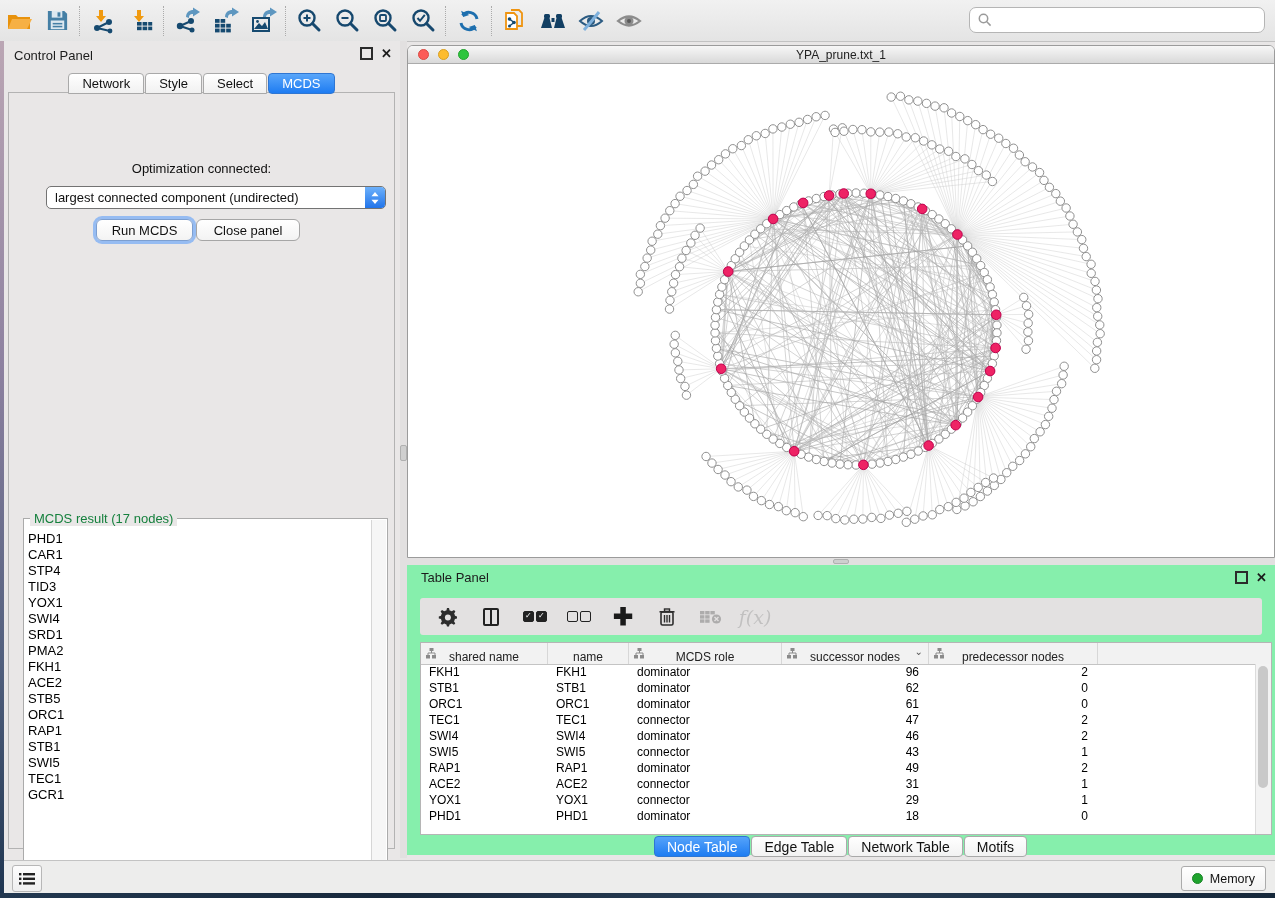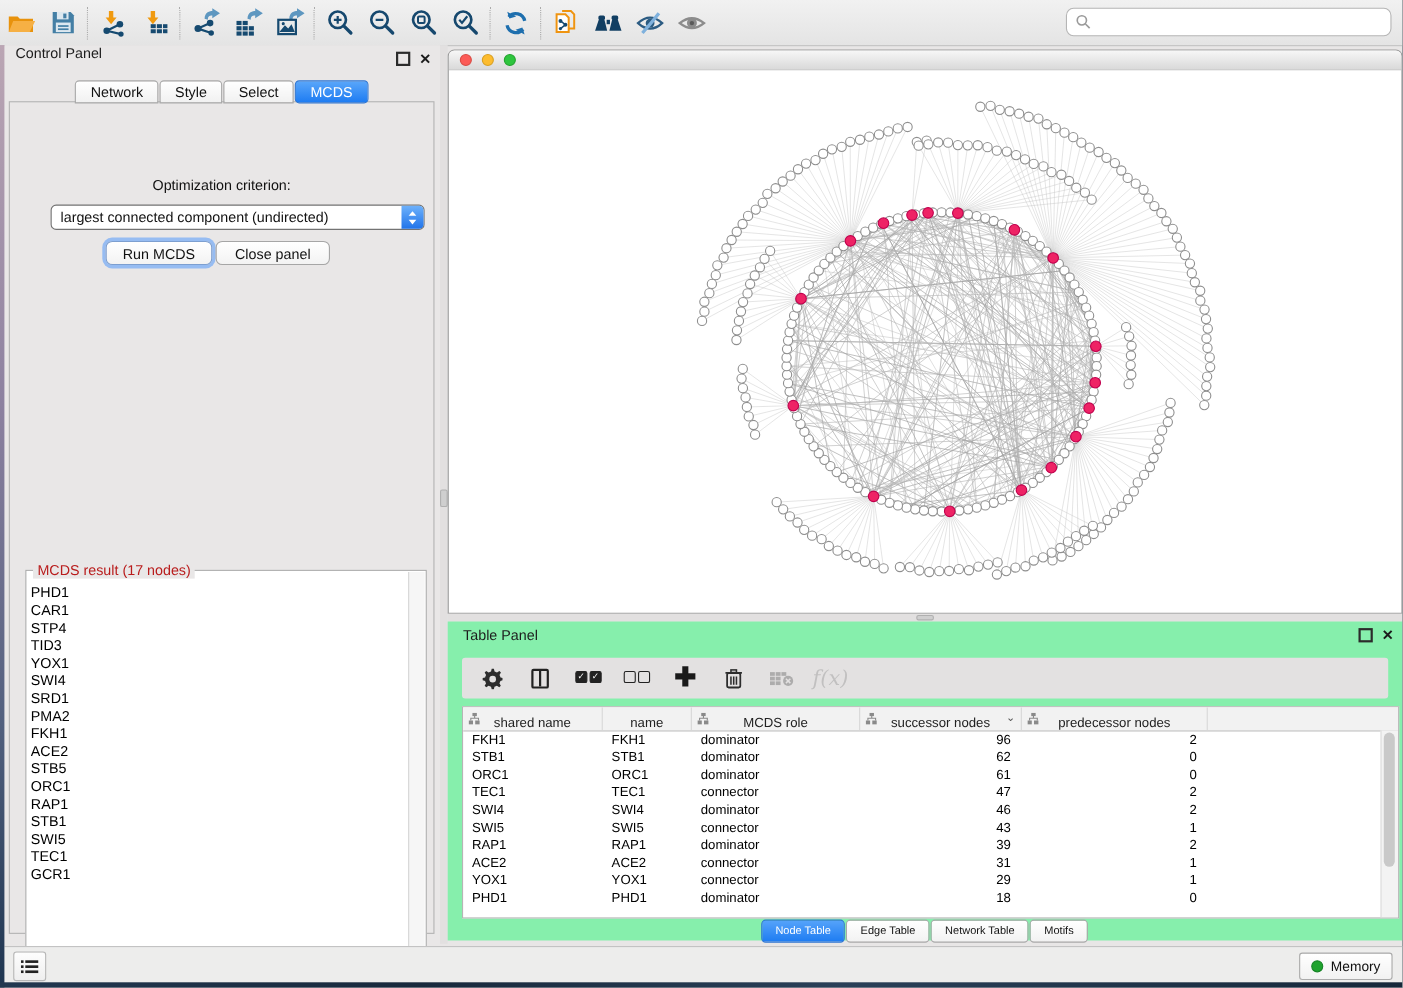--- a/index.html
+++ b/index.html
@@ -17,21 +17,21 @@
   .search-wrap input{border:none;outline:none;flex:1;font-size:13px;font-family:"Liberation Sans",sans-serif;background:transparent;margin-left:6px;}
 
   
   .desktop-left{position:absolute;left:0;top:41px;width:4px;height:857px;
     background:linear-gradient(180deg,#bba6b4 0%,#8d81a0 38%,#52607e 72%,#1e3550 100%);}
   .desktop-bottom{position:absolute;left:0;top:893px;width:1275px;height:5px;
     background:linear-gradient(90deg,#223850,#18293c 30%,#2a4058 60%,#16283a);}
 
   
   .control-panel{position:absolute;left:4px;top:41px;width:396px;height:819px;background:#e9e7e7;}
-  .panel-titlebar{position:absolute;left:0;top:0;right:0;height:28px;display:flex;align-items:flex-start;}
+  .panel-titlebar{position:absolute;left:0;top:0;right:0;height:28px;display:flex;align-items:center;}
   .panel-title{font-size:13px;color:#1c1c1c;margin-left:10px;}
   .panel-tb-icons{position:absolute;right:8px;top:6px;display:flex;gap:8px;align-items:center;}
   .float-ic{width:9px;height:9px;border:2px solid #2b2b2b;display:inline-block;}
   .close-ic{font-size:13px;font-weight:bold;color:#1b1b1b;line-height:11px;}
   .cp-tabs{position:absolute;left:0;top:32px;width:100%;height:21px;display:flex;justify-content:center;gap:0;z-index:3;}
   .cp-tab{height:19px;padding:0 13px;display:flex;align-items:center;font-size:13px;color:#111;
     background:linear-gradient(180deg,#ffffff,#f1f1f1);border:1px solid #a9a9a9;margin-right:1px;border-radius:4px 4px 0 0;}
   .cp-tab.active{background:linear-gradient(180deg,#59a6fa,#1e7cf2);color:#fff;border-color:#2f76d2;border-radius:4px;}
   .cp-content{position:absolute;left:4px;top:51px;width:387px;height:757px;border:1px solid #b3b3b3;box-sizing:border-box;background:#e9e7e7;}
   .opt-label{position:absolute;left:0;top:68px;width:100%;text-align:center;font-size:13px;color:#111;}
@@ -39,21 +39,21 @@
     border-radius:5px;display:flex;align-items:center;box-sizing:border-box;}
   .dropdown .dd-value{flex:1;font-size:13px;color:#111;padding-left:8px;white-space:nowrap;overflow:hidden;}
   .dd-stepper{width:20px;height:21px;border-radius:0 4px 4px 0;background:linear-gradient(180deg,#6db1fb,#2174ea);
     display:flex;flex-direction:column;align-items:center;justify-content:center;color:#fff;}
   .dd-stepper svg{display:block;}
   .cp-btn{position:absolute;height:22px;background:linear-gradient(180deg,#ffffff,#f3f3f3);border:1px solid #a6a6a6;
     border-radius:6px;font-size:13px;color:#111;font-family:"Liberation Sans",sans-serif;}
   .run-btn{left:87px;top:126px;width:97px;box-shadow:0 0 0 3px rgba(106,164,248,.65);border-color:#7d9fd0;}
   .closep-btn{left:187px;top:126px;width:104px;}
   .mcds-group{position:absolute;left:14px;top:425px;width:365px;height:372px;border:1px solid #ababab;background:#fff;box-sizing:border-box;}
-  .mcds-legend{position:absolute;left:6px;top:-8px;background:#e9e7e7;padding:0 4px;font-size:13px;color:#b91c1c;}
+  .mcds-legend{position:absolute;left:6px;top:-8px;background:#e9e7e7;padding:0 4px;font-size:13px;color:#15803d;}
   .mcds-list{position:absolute;left:4px;top:12px;right:18px;bottom:4px;overflow:hidden;font-size:13px;color:#000;line-height:16px;}
   .mcds-scroll{position:absolute;right:1px;top:1px;width:14px;bottom:1px;background:#f6f6f6;border-left:1px solid #d6d6d6;}
 
   
   .v-splitter{position:absolute;left:400px;top:41px;width:7px;height:817px;background:#e2e0e0;}
   .v-splitter .grip{position:absolute;left:0px;top:404px;width:7px;height:16px;background:#cfcfcf;border:1px solid #b0b0b0;box-sizing:border-box;border-radius:2px;}
   .h-splitter{position:absolute;left:407px;top:558px;width:868px;height:7px;background:#e2e0e0;}
   .h-splitter .grip{position:absolute;left:426px;top:1px;width:16px;height:5px;background:#cfcfcf;border:1px solid #b0b0b0;box-sizing:border-box;border-radius:2px;}
 
   
@@ -90,21 +90,21 @@
   .nt-th .type-ic{position:absolute;left:5px;top:5px;}
   .nt-th .sort{position:absolute;right:5px;top:3px;font-size:10px;color:#555;}
   .nt-rows{position:absolute;left:0;top:21px;right:15px;bottom:0;}
   .nt-row{display:flex;height:16px;align-items:center;font-size:12px;color:#000;}
   .nt-cell{box-sizing:border-box;padding:0 8px;white-space:nowrap;overflow:hidden;}
   .nt-cell.num{text-align:right;padding-right:10px;}
   .nt-scroll{position:absolute;right:0;top:21px;width:15px;bottom:0;background:#f3f3f3;border-left:1px solid #dcdcdc;}
   .nt-thumb{position:absolute;left:2px;top:2px;width:10px;height:122px;background:#c9c9c9;border-radius:5px;}
 
   .tp-tabs{position:absolute;left:0;right:0;top:271px;height:21px;display:flex;justify-content:center;}
-  .tp-tab{height:19px;padding:0 12px;display:flex;align-items:center;font-size:10px;color:#111;
+  .tp-tab{height:19px;padding:0 12px;display:flex;align-items:center;font-size:14px;color:#111;
     background:linear-gradient(180deg,#ffffff,#f2f2f2);border:1px solid #a9a9a9;margin-right:1px;border-radius:4px;}
   .tp-tab.active{background:linear-gradient(180deg,#55a3fa,#1e7cf2);color:#fff;border-color:#2f76d2;}
 
   
   .status-bar{position:absolute;left:4px;top:860px;width:1271px;height:33px;background:#ededec;border-top:1px solid #c3c3c3;box-sizing:border-box;}
   .list-btn{position:absolute;left:8px;top:4px;width:28px;height:25px;background:linear-gradient(180deg,#fdfdfd,#efefef);
     border:1px solid #b7b7b7;border-radius:3px;display:flex;align-items:center;justify-content:center;}
   .memory-btn{position:absolute;right:9px;top:5px;height:23px;padding:0 10px;background:linear-gradient(180deg,#ffffff,#f2f2f2);
     border:1px solid #ababab;border-radius:3px;display:flex;align-items:center;gap:7px;font-size:12.5px;color:#111;font-family:"Liberation Sans",sans-serif;}
   .mem-dot{width:11px;height:11px;border-radius:50%;background:#1fa32e;border:1px solid #178526;box-sizing:border-box;}
@@ -276,21 +276,21 @@
         <span class="close-ic">✕</span>
       </span>
     </div>
     <div class="cp-tabs" id="cp-tabs">
         <div class="cp-tab">Network</div>
         <div class="cp-tab">Style</div>
         <div class="cp-tab">Select</div>
         <div class="cp-tab active">MCDS</div>
       </div>
     <div class="cp-content">
-      <div class="opt-label">Optimization criterion:</div>
+      <div class="opt-label">Optimization connected:</div>
       <div class="dropdown">
         <span class="dd-value">largest connected component (undirected)</span>
         <span class="dd-stepper">
           <svg width="10" height="14" viewBox="0 0 10 14">
               <path d="M5 1 L8.5 5.2 L1.5 5.2 Z" fill="#fff"></path>
               <path d="M5 13 L1.5 8.8 L8.5 8.8 Z" fill="#fff"></path>
             </svg>
         </span>
       </div>
       <button class="cp-btn run-btn">Run MCDS</button>
@@ -323,20 +323,21 @@
 
   <div class="v-splitter">
       <div class="grip"></div>
     </div>
 
   <div class="network-frame">
     <div class="net-titlebar">
       <span class="traffic t-red"></span>
       <span class="traffic t-yellow"></span>
       <span class="traffic t-green"></span>
+      <span class="net-title">YPA_prune.txt_1</span>
     </div>
     <svg id="net-svg" width="866" height="494">
         <line x1="365.12227942676134" y1="155.97368876500715" x2="495.3829644433756" y2="394.0908334549754" stroke="#b9b9b9" stroke-width="0.8" stroke-opacity="0.75"></line>
         <line x1="365.12227942676134" y1="155.97368876500715" x2="316.6071718811852" y2="315.3418479276872" stroke="#b9b9b9" stroke-width="0.8" stroke-opacity="0.75"></line>
         <line x1="365.12227942676134" y1="155.97368876500715" x2="323.2949567293082" y2="202.53324404130836" stroke="#b9b9b9" stroke-width="0.8" stroke-opacity="0.75"></line>
         <line x1="365.12227942676134" y1="155.97368876500715" x2="393.1129150092478" y2="391.2728168236196" stroke="#b9b9b9" stroke-width="0.8" stroke-opacity="0.75"></line>
         <line x1="365.12227942676134" y1="155.97368876500715" x2="572.7050432706918" y2="202.53324404130836" stroke="#b9b9b9" stroke-width="0.8" stroke-opacity="0.75"></line>
         <line x1="365.12227942676134" y1="155.97368876500715" x2="316.6071718811852" y2="315.3418479276872" stroke="#b9b9b9" stroke-width="0.8" stroke-opacity="0.75"></line>
         <line x1="365.12227942676134" y1="155.97368876500715" x2="371.76964473876063" y2="151.58951953495944" stroke="#a0a0a0" stroke-width="0.8" stroke-opacity="0.75"></line>
         <line x1="365.12227942676134" y1="155.97368876500715" x2="588.9424991887747" y2="262.1163770920573" stroke="#b9b9b9" stroke-width="0.8" stroke-opacity="0.75"></line>
@@ -1300,21 +1301,21 @@
             <div class="nt-cell" style="width: 127px;">SWI5</div>
             <div class="nt-cell" style="width: 81px;">SWI5</div>
             <div class="nt-cell" style="width: 153px;">connector</div>
             <div class="nt-cell num" style="width: 147px;">43</div>
             <div class="nt-cell num" style="width: 169px;">1</div>
           </div>
           <div class="nt-row">
             <div class="nt-cell" style="width: 127px;">RAP1</div>
             <div class="nt-cell" style="width: 81px;">RAP1</div>
             <div class="nt-cell" style="width: 153px;">dominator</div>
-            <div class="nt-cell num" style="width: 147px;">39</div>
+            <div class="nt-cell num" style="width: 147px;">49</div>
             <div class="nt-cell num" style="width: 169px;">2</div>
           </div>
           <div class="nt-row">
             <div class="nt-cell" style="width: 127px;">ACE2</div>
             <div class="nt-cell" style="width: 81px;">ACE2</div>
             <div class="nt-cell" style="width: 153px;">connector</div>
             <div class="nt-cell num" style="width: 147px;">31</div>
             <div class="nt-cell num" style="width: 169px;">1</div>
           </div>
           <div class="nt-row">

